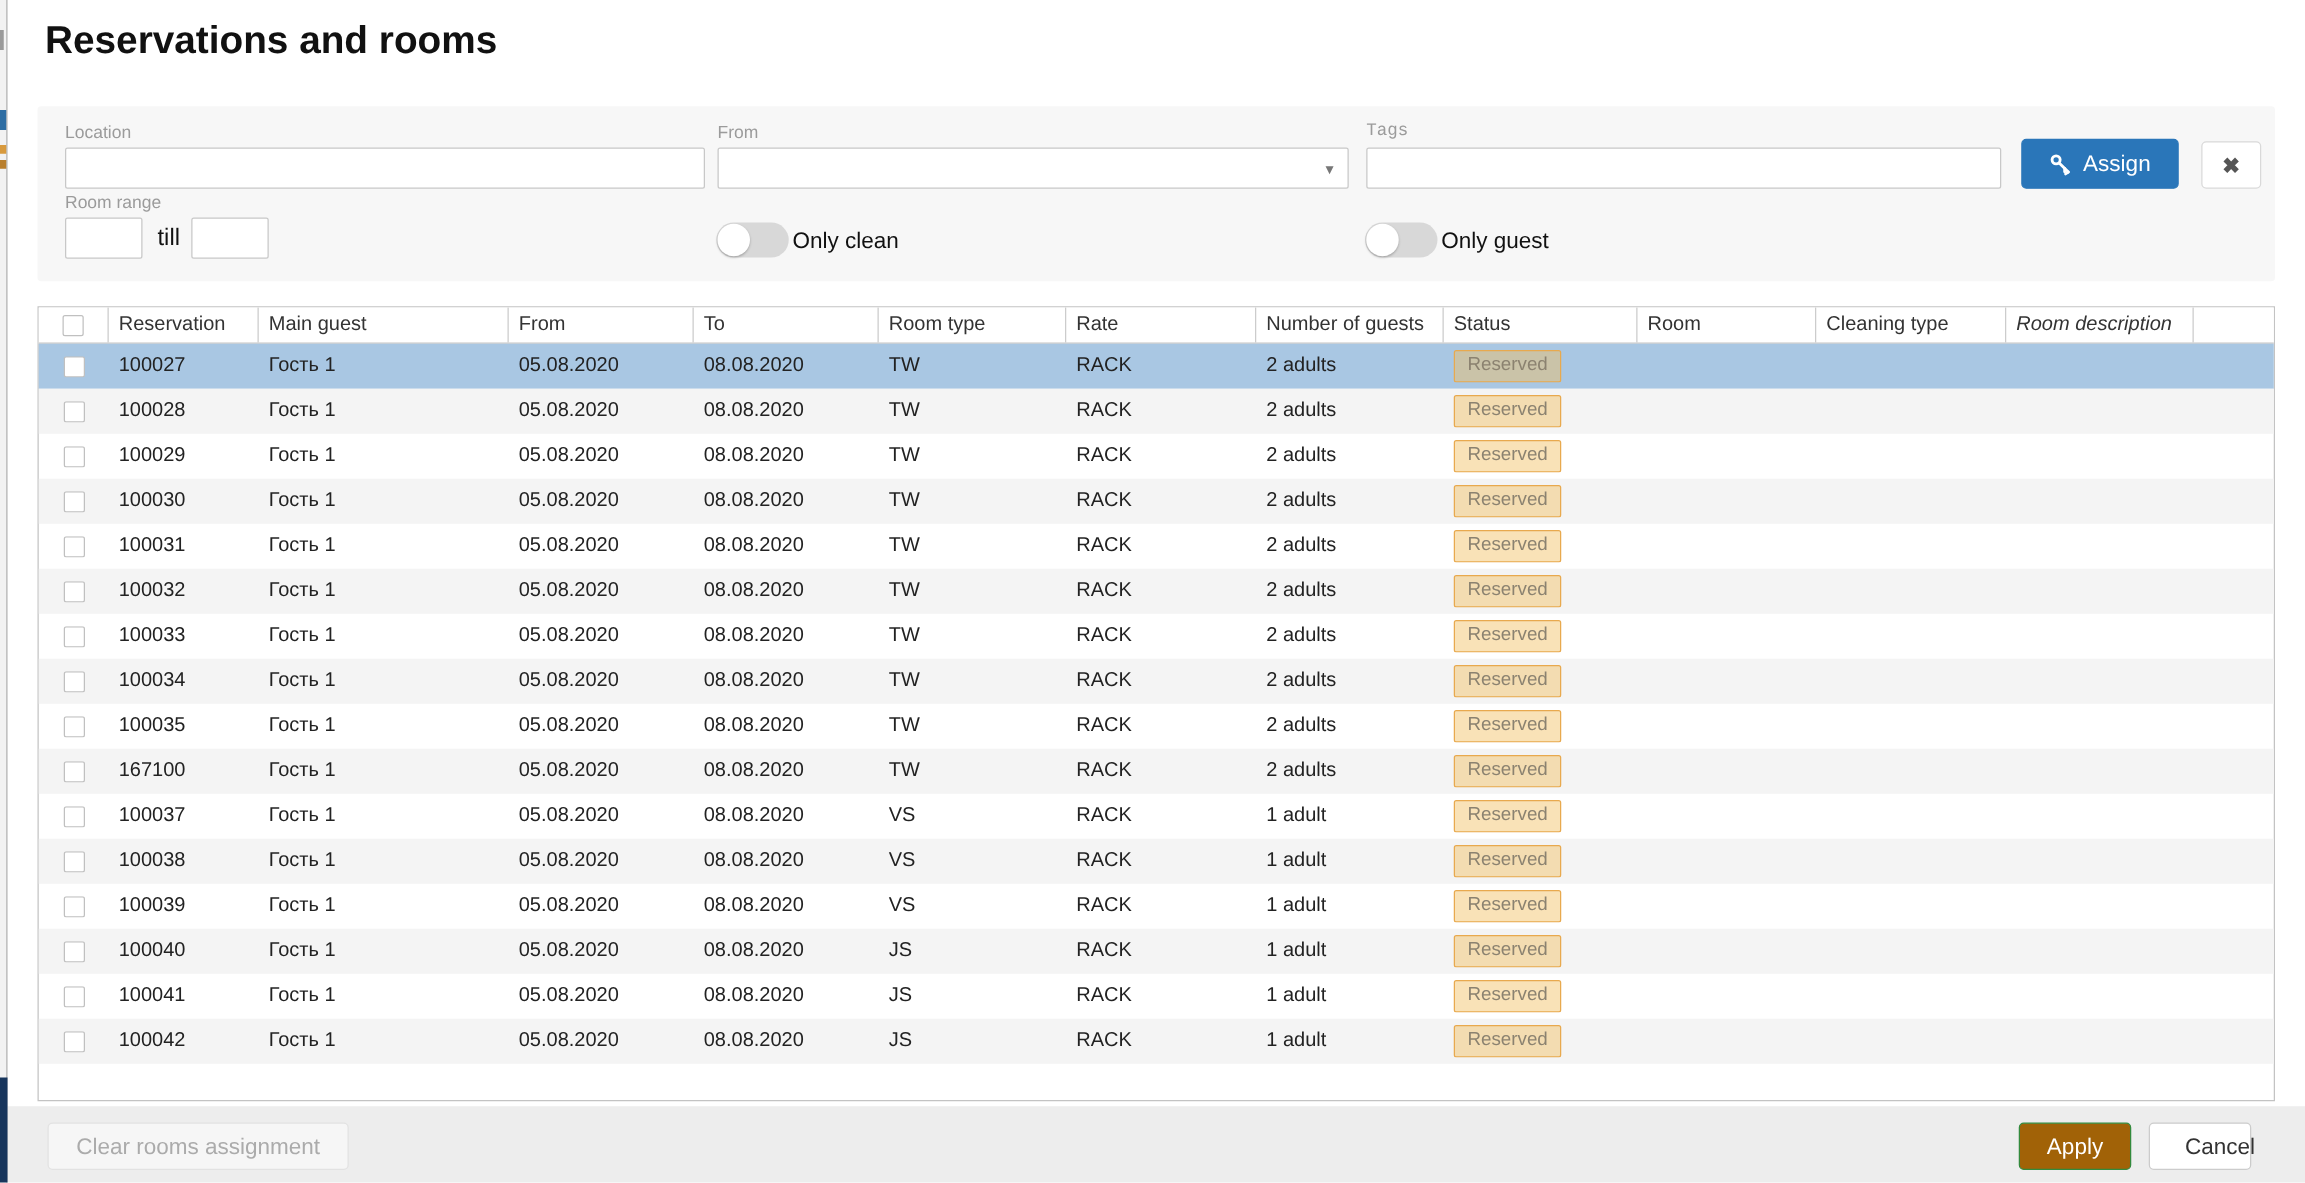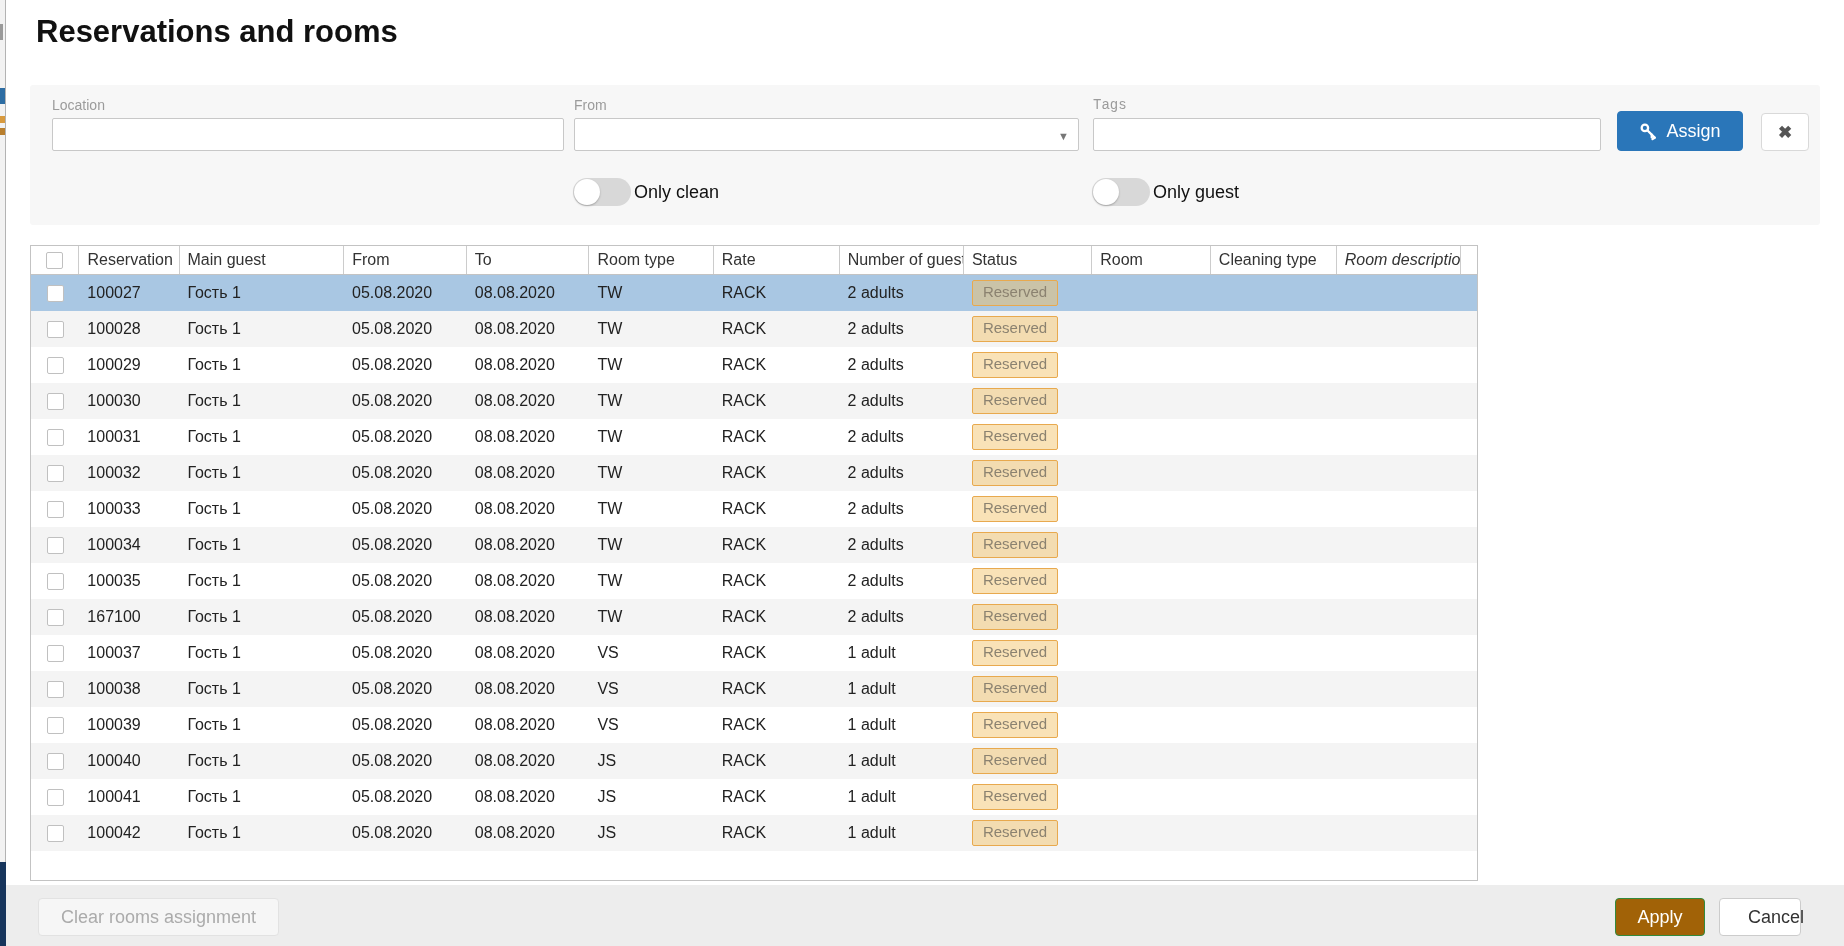--- a/index.html
+++ b/index.html
@@ -47,21 +47,21 @@
 
   .toggle-group { position:absolute; display:flex; align-items:center; top:93px; }
   .tg-clean { left:543px; }
   .tg-free  { left:1062px; }
   .toggle { width:58px; height:28px; border-radius:14px; background:#d8d8d8; position:relative; cursor:pointer; }
   .toggle .knob { position:absolute; left:1px; top:1px; width:26px; height:26px; border-radius:50%;
     background:#fff; box-shadow:0 1px 2px rgba(0,0,0,.25); }
   .toggle-label { font-size:18px; color:#111; margin-left:3px; }
 
   
-  .res-table { position:absolute; left:24px; top:245px; width:1448px; height:636px;
+  .res-table { position:absolute; left:24px; top:245px; width:1790px; height:636px;
     border:1px solid #c3c3c3; background:#fff; }
   .thead { display:flex; height:29px; border-bottom:1px solid #c3c3c3; background:#fff; }
   .th { font-size:16px; color:#333; padding:4px 8px; border-right:1px solid #ccc;
     white-space:nowrap; overflow:hidden; display:flex; align-items:center; }
   .th:last-child { border-right:none; }
   .tr { display:flex; height:36px; align-items:center; }
   .tr.stripe { background:#f4f4f4; }
   .tr.selected { background:#a9c7e3; }
   .td { font-size:16px; color:#222; padding:0 8px; white-space:nowrap; overflow:hidden; }
 
@@ -138,20 +138,28 @@
         <path d="M13.4 13.4 L13.4 16.2"></path>
         <path d="M16.5 16.5 L14.2 18"></path>
       </svg>
       <span>Assign</span>
     </button>
 
     <button class="btn-clearx">
       <span>✖</span>
     </button>
 
+    <div class="g-range">
+      <span class="f-label">Room range</span>
+      <div class="range-row">
+        <input class="range-input" type="text" value="" style="">
+        <span class="till">till</span>
+        <input class="range-input" type="text" value="" style="">
+      </div>
+    </div>
 
     <div class="toggle-group tg-clean">
       <div class="toggle">
           <div class="knob"></div>
         </div>
       <span class="toggle-label">Only clean</span>
     </div>
 
     <div class="toggle-group tg-free">
       <div class="toggle">

